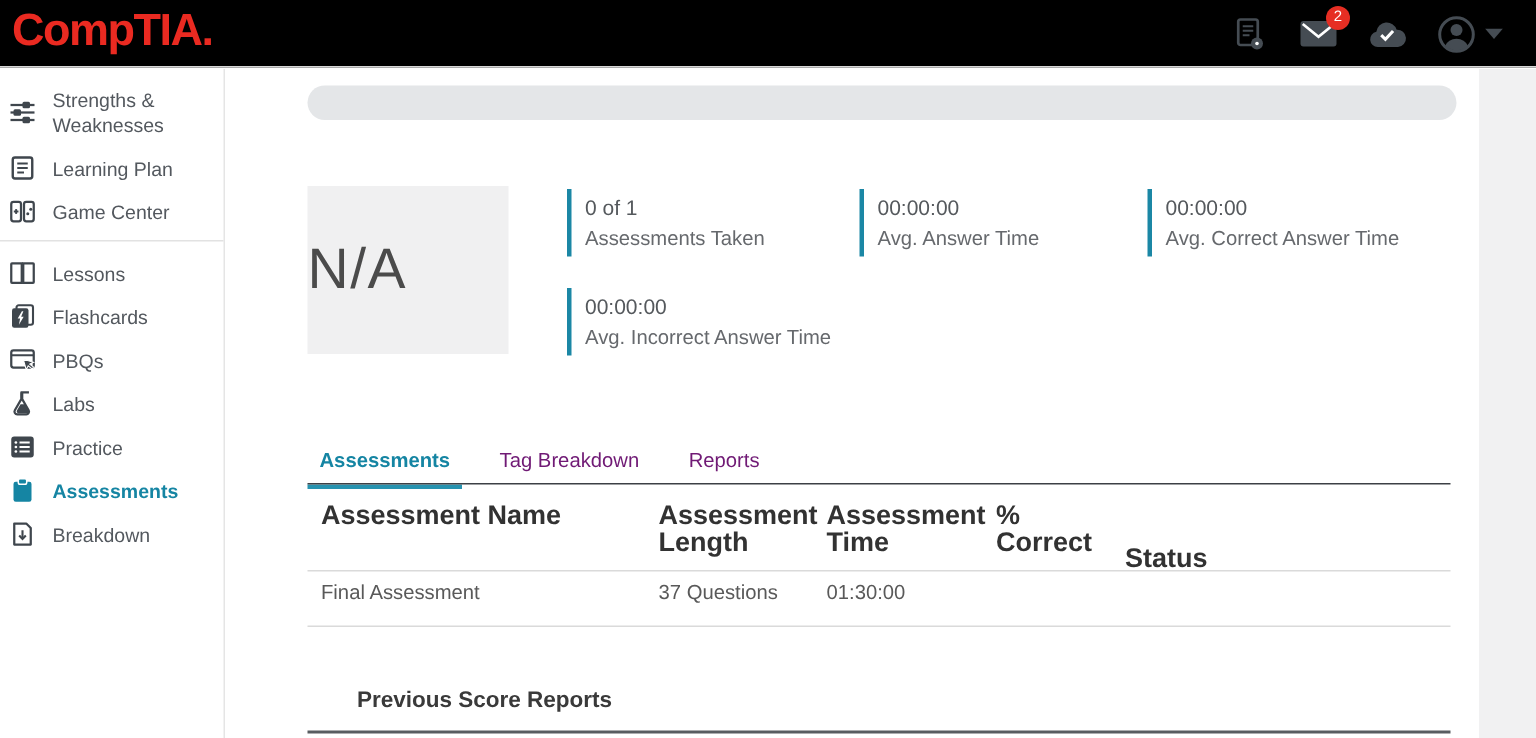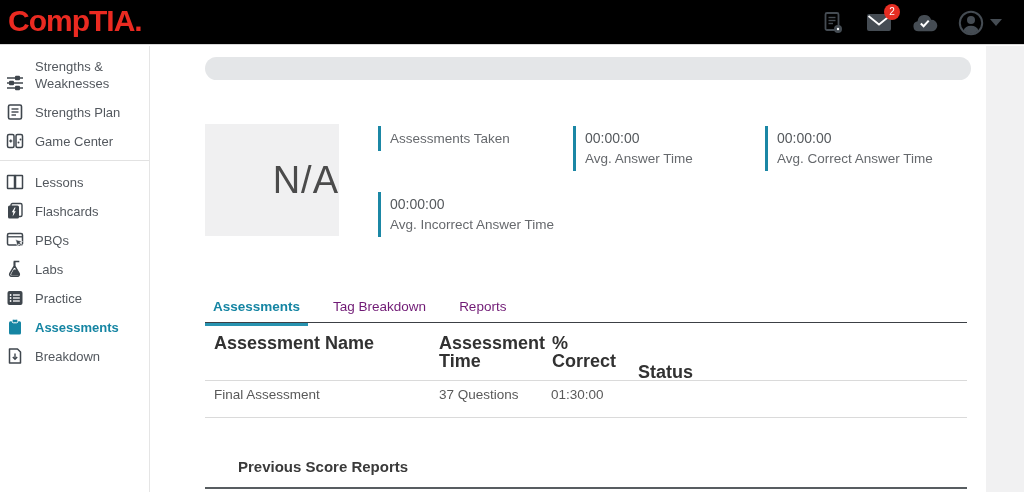--- a/index.html
+++ b/index.html
@@ -17,38 +17,38 @@
   .hicon { position:relative; width:26px; height:26px; display:flex;
            align-items:center; justify-content:center; cursor:pointer; }
   .badge { position:absolute; top:-6px; right:-8px; min-width:16px; height:16px;
            background:#e62e23; color:#fff; border-radius:8px; font-size:10px;
            display:flex; align-items:center; justify-content:center; padding:0 3px; }
   .avatar-wrap { display:flex; align-items:center; gap:6px; cursor:pointer; }
 
   
   .sidebar { position:absolute; left:0; top:46px; width:150px; height:446px;
              background:#fff; border-right:1px solid #e5e5e5; padding-top:6px; }
-  .side-item { display:flex; align-items:flex-end; padding:5px 6px 5px 6px;
+  .side-item { display:flex; align-items:center; padding:5px 6px 5px 6px;
                cursor:pointer; }
   .side-item .ic { width:20px; height:18px; flex:0 0 20px; margin-right:9px; margin-top:1px; }
   .side-item .lbl { font-size:13px; color:#53585e; line-height:17px; padding-top:1px; }
   .side-item.active .lbl { color:#1585a3; font-weight:bold; }
   .side-divider { height:1px; background:#e2e2e2; margin:5px 0 6px 0; }
 
   
   .gutter { position:absolute; left:986px; top:46px; width:38px; height:446px;
             background:#f1f1f2; }
 
   
   .main { position:absolute; left:151px; top:46px; width:835px; height:446px;
           background:#fff; }
   .pillbar { position:absolute; left:54px; top:11px; width:766px; height:23px;
              background:#e4e6e8; border-radius:12px; }
   .nabox { position:absolute; left:54px; top:78px; width:134px; height:112px;
-           background:#f0f0f1; display:flex; align-items:center; justify-content:flex-end; }
+           background:#f0f0f1; display:flex; align-items:center; justify-content:flex-start; }
   .nabox span { font-size:38px; color:#4b4b4b; letter-spacing:1px; }
 
   .stat { position:absolute; border-left:3px solid #1b87a5; padding:2px 0 2px 9px; }
   .stat .val { font-size:14px; color:#55595d; line-height:20px; }
   .stat .lab { font-size:13.5px; color:#66696d; line-height:21px; }
   .stat1 { left:227px; top:80px; }
   .stat2 { left:422px; top:80px; }
   .stat3 { left:614px; top:80px; }
   .stat4 { left:227px; top:146px; }
 
@@ -149,21 +149,21 @@
 
     <div class="side-item">
       <span class="ic">
         <svg width="18" height="18" viewBox="0 0 18 18">
           <rect x="2.5" y="2" width="13" height="14" rx="1.5" fill="none" stroke="#3f464d" stroke-width="1.6"></rect>
           <line x1="5.5" y1="6" x2="12.5" y2="6" stroke="#3f464d" stroke-width="1.4"></line>
           <line x1="5.5" y1="9" x2="12.5" y2="9" stroke="#3f464d" stroke-width="1.4"></line>
           <line x1="5.5" y1="12" x2="10" y2="12" stroke="#3f464d" stroke-width="1.4"></line>
         </svg>
       </span>
-      <span class="lbl">Strengths Plan</span>
+      <span class="lbl">Learning Plan</span>
     </div>
 
     <div class="side-item">
       <span class="ic">
         <svg width="18" height="18" viewBox="0 0 18 18">
           <rect x="1.5" y="2.5" width="6.5" height="13" rx="1.5" fill="none" stroke="#3f464d" stroke-width="1.5"></rect>
           <rect x="10" y="2.5" width="6.5" height="13" rx="1.5" fill="none" stroke="#3f464d" stroke-width="1.5"></rect>
           <line x1="3.2" y1="9" x2="6.3" y2="9" stroke="#3f464d" stroke-width="1.3"></line>
           <line x1="4.75" y1="7.4" x2="4.75" y2="10.6" stroke="#3f464d" stroke-width="1.3"></line>
           <circle cx="12.5" cy="10.5" r="1" fill="#3f464d"></circle>
@@ -259,20 +259,21 @@
 
   <div class="main">
 
     <div class="pillbar"></div>
 
     <div class="nabox">
       <span>N/A</span>
     </div>
 
     <div class="stat stat1">
+      <div class="val">0 of 1</div>
       <div class="lab">Assessments Taken</div>
     </div>
     <div class="stat stat2">
       <div class="val">00:00:00</div>
       <div class="lab">Avg. Answer Time</div>
     </div>
     <div class="stat stat3">
       <div class="val">00:00:00</div>
       <div class="lab">Avg. Correct Answer Time</div>
     </div>
@@ -283,20 +284,21 @@
 
     <div class="tabs">
       <div class="tab active">Assessments</div>
       <div class="tab">Tag Breakdown</div>
       <div class="tab">Reports</div>
     </div>
     <div class="tabline"></div>
 
     <div class="thead">
       <div class="c c0">Assessment Name</div>
+      <div class="c c1">Assessment Length</div>
       <div class="c c2">Assessment Time</div>
       <div class="c c3">% Correct</div>
       <div class="c c4">Status</div>
     </div>
 
     <div class="rowline rl1"></div>
 
     <div class="trow">
       <div class="c c0">Final Assessment</div>
       <div class="c c1">37 Questions</div>

